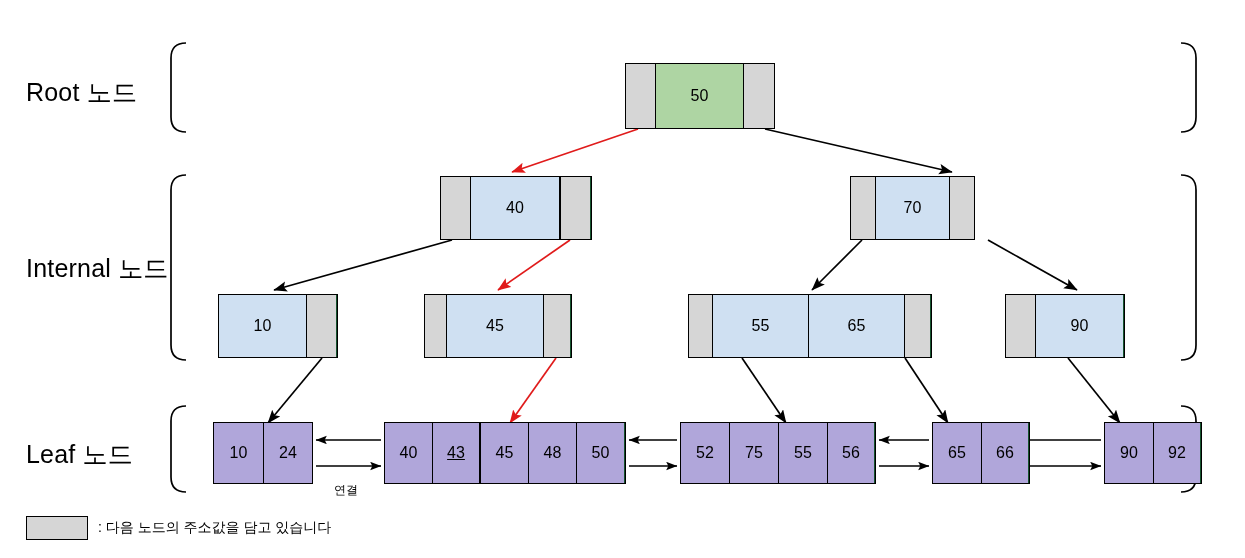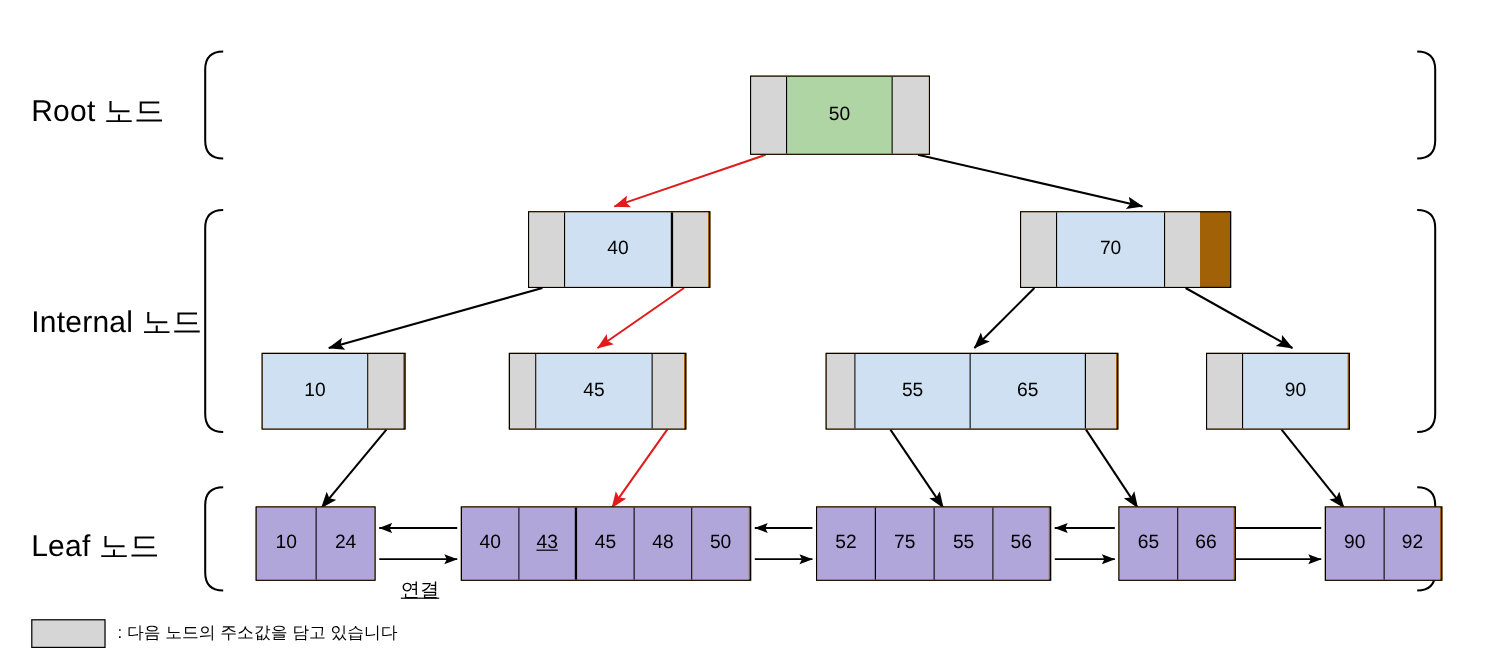--- a/index.html
+++ b/index.html
@@ -33,21 +33,21 @@
     color: #000;
     white-space: nowrap;
     letter-spacing: 0.2px;
   }
   .node {
     position: absolute;
     display: flex;
     flex-direction: row;
     box-sizing: border-box;
     border: 1.6px solid #000;
-    background: #a16207;
+    background: #14532d;
   }
   .cell {
     box-sizing: border-box;
     display: flex;
     align-items: center;
     justify-content: center;
     font-size: 16px;
     color: #000;
     border-right: 1.3px solid #000;
   }
@@ -70,24 +70,23 @@
     border: 1.6px solid #000;
     box-sizing: border-box;
   }
   .legend-text {
     font-size: 14px;
     color: #000;
     white-space: nowrap;
   }
   .link-label {
     position: absolute;
-    font-size: 16px;
+    font-size: 12px;
     color: #000;
     white-space: nowrap;
-    text-decoration: underline;
   }
 </style>
 </head>
 <body>
 
 <div id="stage">
 
   <svg class="layer" viewBox="0 0 1245 558">
     <defs>
       <marker id="arrowBlack" markerWidth="9" markerHeight="9" refX="7.6" refY="3.1" orient="auto" markerUnits="strokeWidth">
@@ -151,21 +150,21 @@
     <div class="cell val-root" style="width:88px;">50</div>
     <div class="cell ptr" style="width:30px;"></div>
   </div>
 
   <div class="node" style="left:440px; top:176px; width:152px; height:64px;">
     <div class="cell ptr" style="width:30px;"></div>
     <div class="cell val-internal thick-right" style="width:90px;">40</div>
     <div class="cell ptr" style="width:29px;"></div>
   </div>
 
-  <div class="node" style="left:850px; top:176px; width:176px; height:64px;">
+  <div class="node" style="left:850px; top:176px; width:125px; height:64px;">
     <div class="cell ptr" style="width:30px;"></div>
     <div class="cell val-internal" style="width:90px;">70</div>
     <div class="cell ptr" style="width:29px;"></div>
   </div>
 
   <div class="node" style="left:218px; top:294px; width:120px; height:64px;">
     <div class="cell val-internal" style="width:88px;">10</div>
     <div class="cell ptr" style="width:29px;"></div>
   </div>
 

